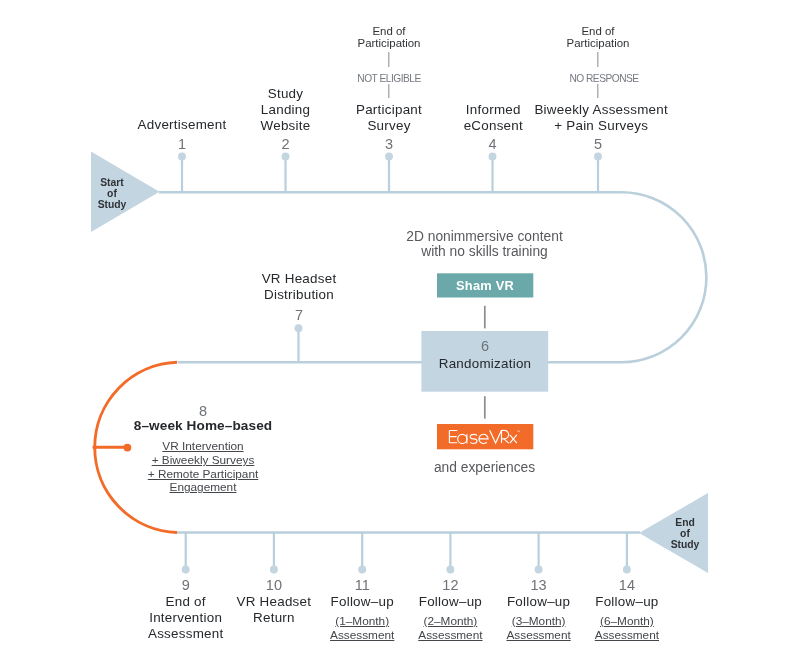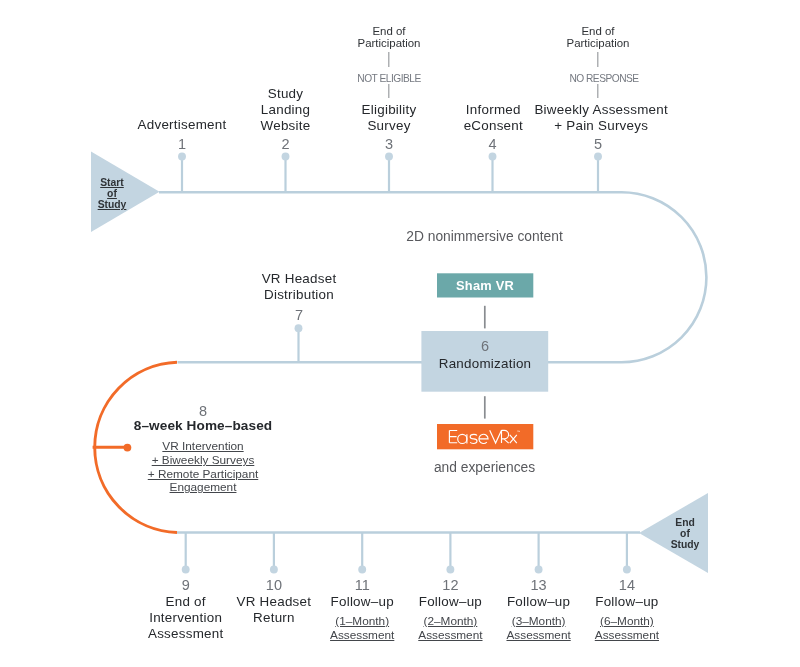--- a/index.html
+++ b/index.html
@@ -79,21 +79,21 @@
     <line x1="597.8" y1="84" x2="597.8" y2="98"></line>
   </g>
 
   <rect x="437" y="273.3" width="96.3" height="24.2" fill="#6ba8a9"></rect>
   <line x1="484.8" y1="305.8" x2="484.8" y2="328.4" stroke="#898c90" stroke-width="1.7"></line>
   <rect x="421.4" y="331" width="126.8" height="60.7" fill="#c3d5e1"></rect>
   <line x1="484.8" y1="396.2" x2="484.8" y2="418.6" stroke="#898c90" stroke-width="1.7"></line>
   <rect x="437" y="424" width="96.3" height="25.3" fill="#f26b28"></rect>
 </svg>
 
-<div class="t marker" style="left:112px;top:178.4px;text-decoration:underline;">
+<div class="t marker" style="left:112px;top:178.4px;">
   <div>Start</div>
   <div>of</div>
   <div>Study</div>
 </div>
 <div class="t marker" style="left:685px;top:518px;">
   <div>End</div>
   <div>of</div>
   <div>Study</div>
 </div>
 
@@ -103,21 +103,21 @@
 <div class="t num" style="left:182px;top:136.9px;">1</div>
 
 <div class="t lbl" style="left:285.5px;top:85.5px;">
   <div>Study</div>
   <div>Landing</div>
   <div>Website</div>
 </div>
 <div class="t num" style="left:285.5px;top:136.9px;">2</div>
 
 <div class="t lbl" style="left:389px;top:101.5px;">
-  <div>Eligibility</div>
+  <div>Participant</div>
   <div>Survey</div>
 </div>
 <div class="t num" style="left:389px;top:136.9px;">3</div>
 
 <div class="t lbl" style="left:493.3px;top:101.5px;">
   <div>Informed</div>
   <div>eConsent</div>
 </div>
 <div class="t num" style="left:492.5px;top:136.9px;">4</div>
 
@@ -143,20 +143,21 @@
   <div>VR Headset</div>
   <div>Distribution</div>
 </div>
 <div class="t num" style="left:299px;top:308px;">7</div>
 
 <div class="t num" style="left:485px;top:338.7px;">6</div>
 <div class="t lbl" style="left:485px;top:356.3px;">Randomization</div>
 
 <div class="t cap" style="left:484.5px;top:229px;text-align:center;">
   <div>2D nonimmersive content</div>
+  <div>with no skills training</div>
 </div>
 <div class="boxtxt shamtxt" style="left:485px;top:279.2px;font-weight:bold;">Sham VR</div>
 
 <svg class="logo" width="78" height="20" viewBox="0 0 780 200" style="left:448.3px;top:430.3px;">
   <g fill="none" stroke="#ffffff" stroke-width="11.5" stroke-linecap="butt" stroke-linejoin="miter">
     <path d="M14 5 H92 M14 66 H86 M14 127 H92 M14 5 V127"></path>
     <circle cx="143" cy="89" r="46"></circle>
     <path d="M189 43 V135"></path>
     <path d="M290 55 Q283 43 258 43 Q222 43 222 67 Q222 89 256 89 Q290 89 290 111 Q290 135 254 135 Q229 135 222 123"></path>
     <path d="M309 89 H401 A46 46 0 1 0 388 121"></path>

